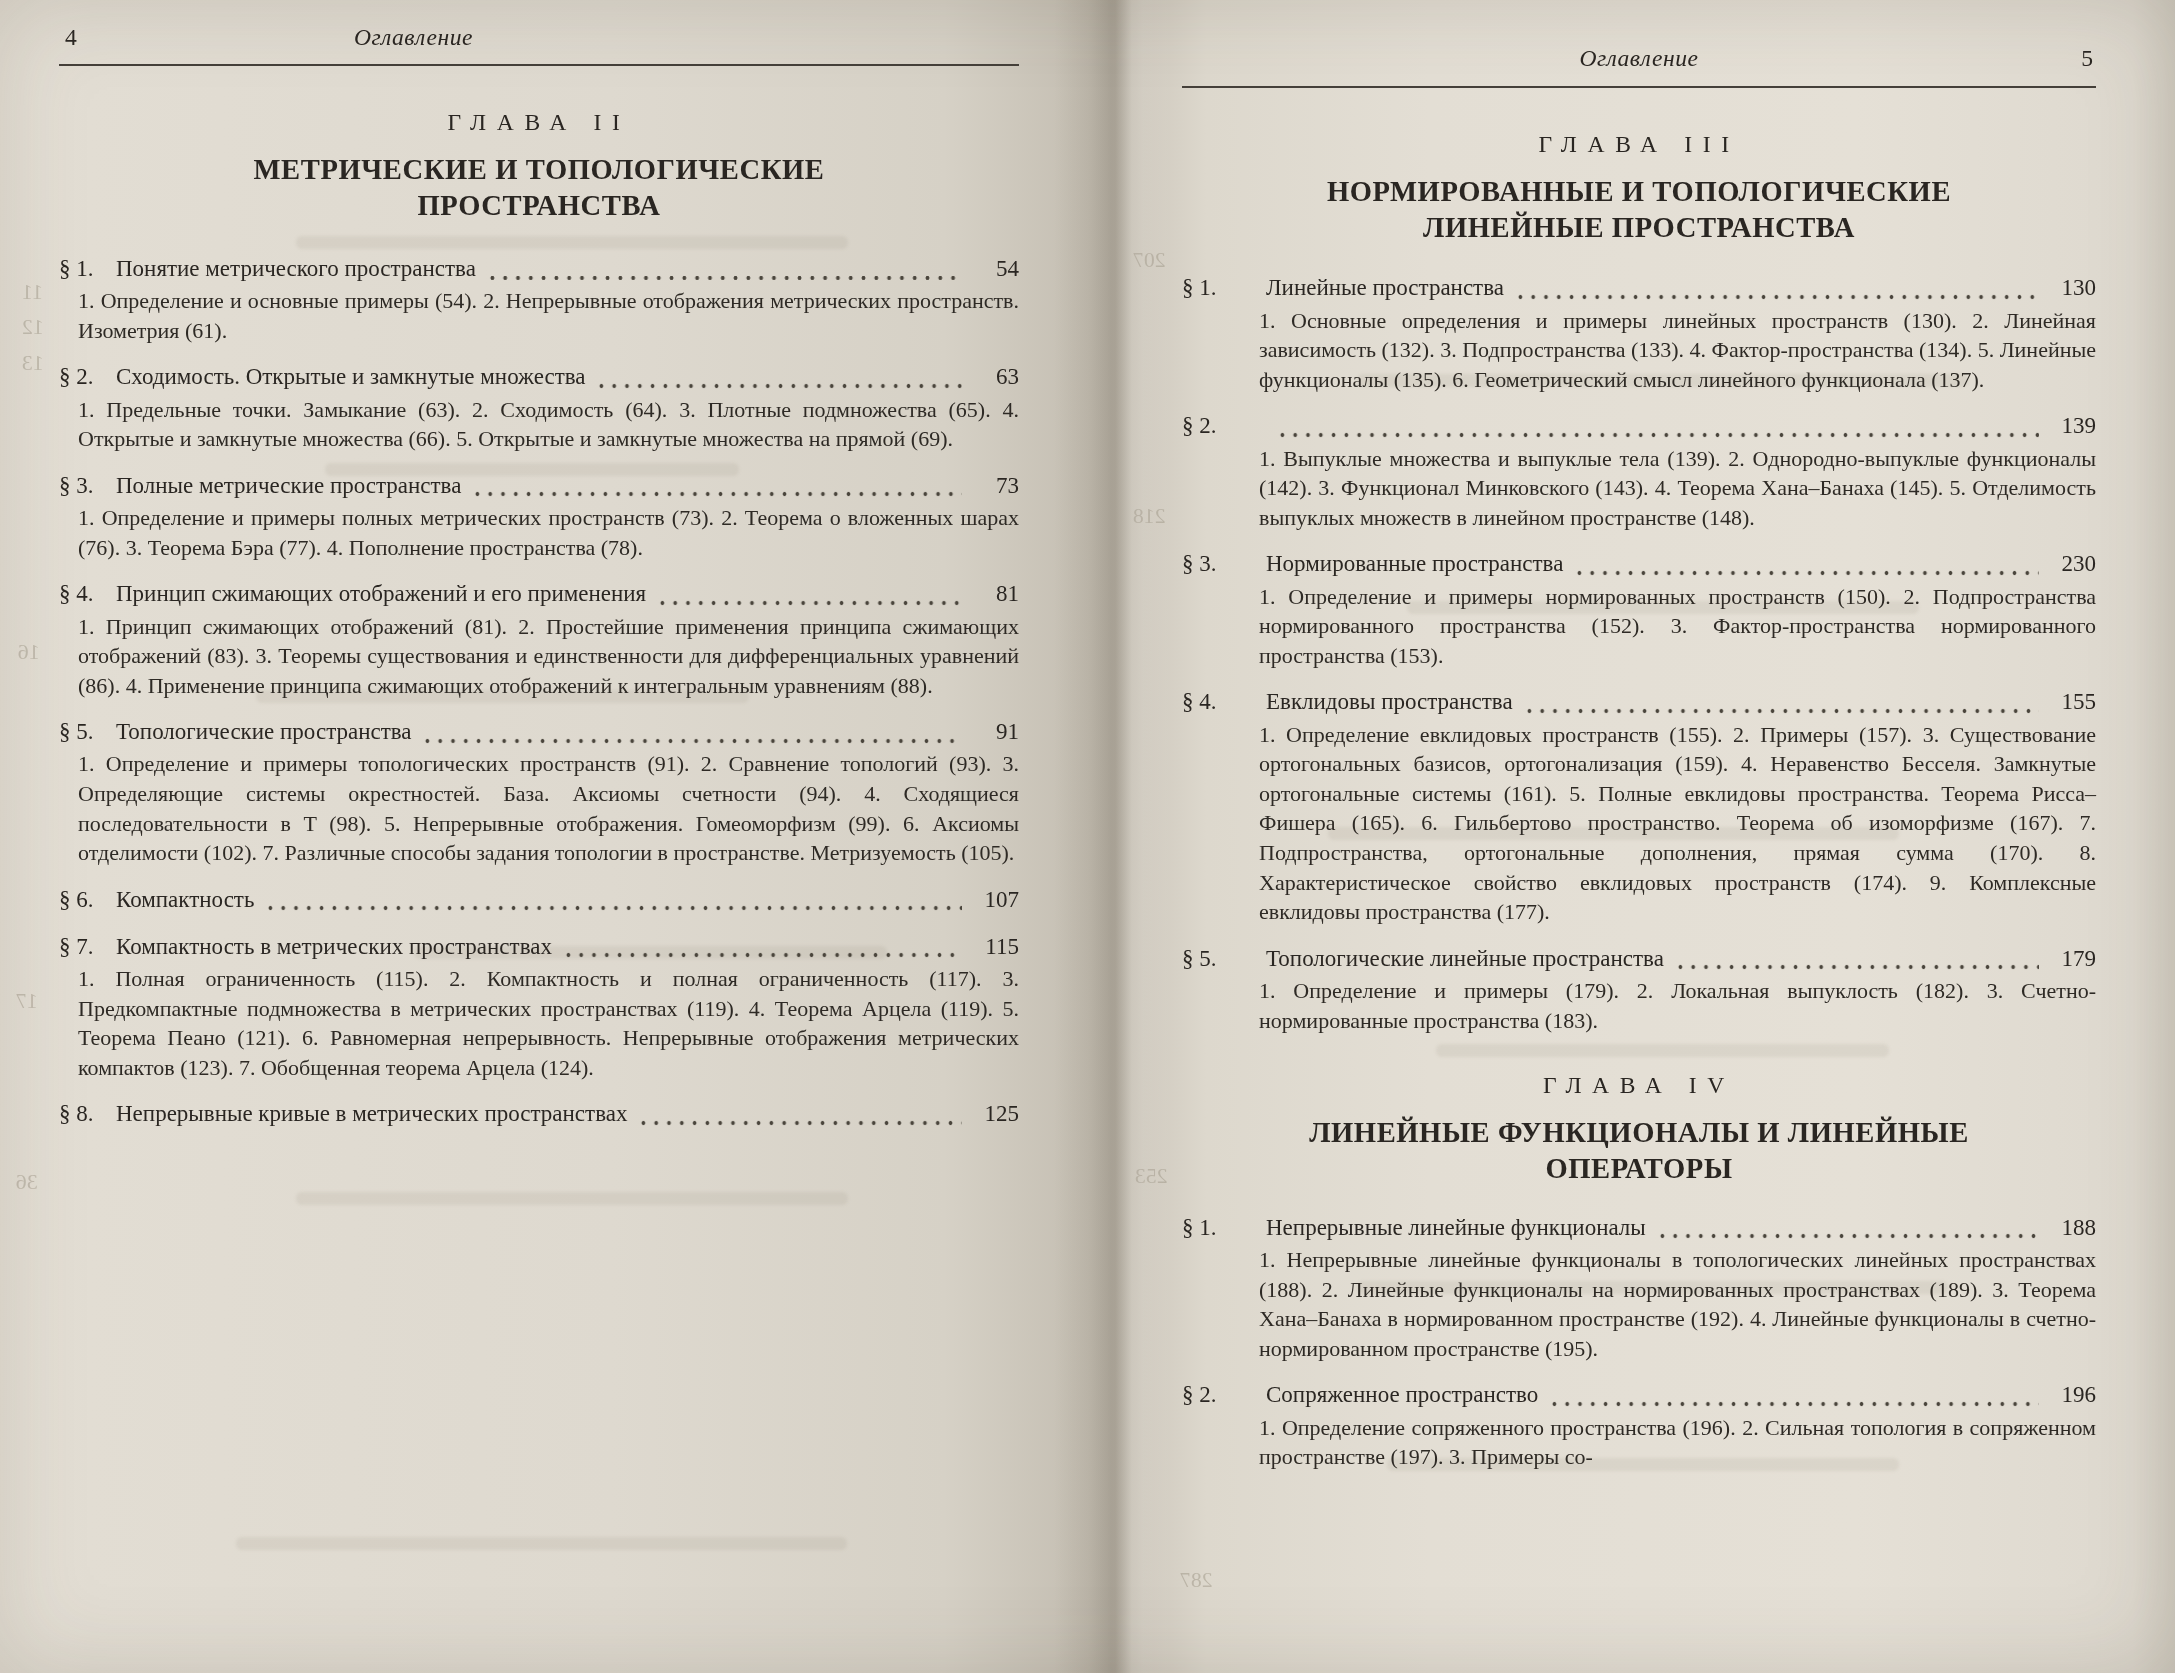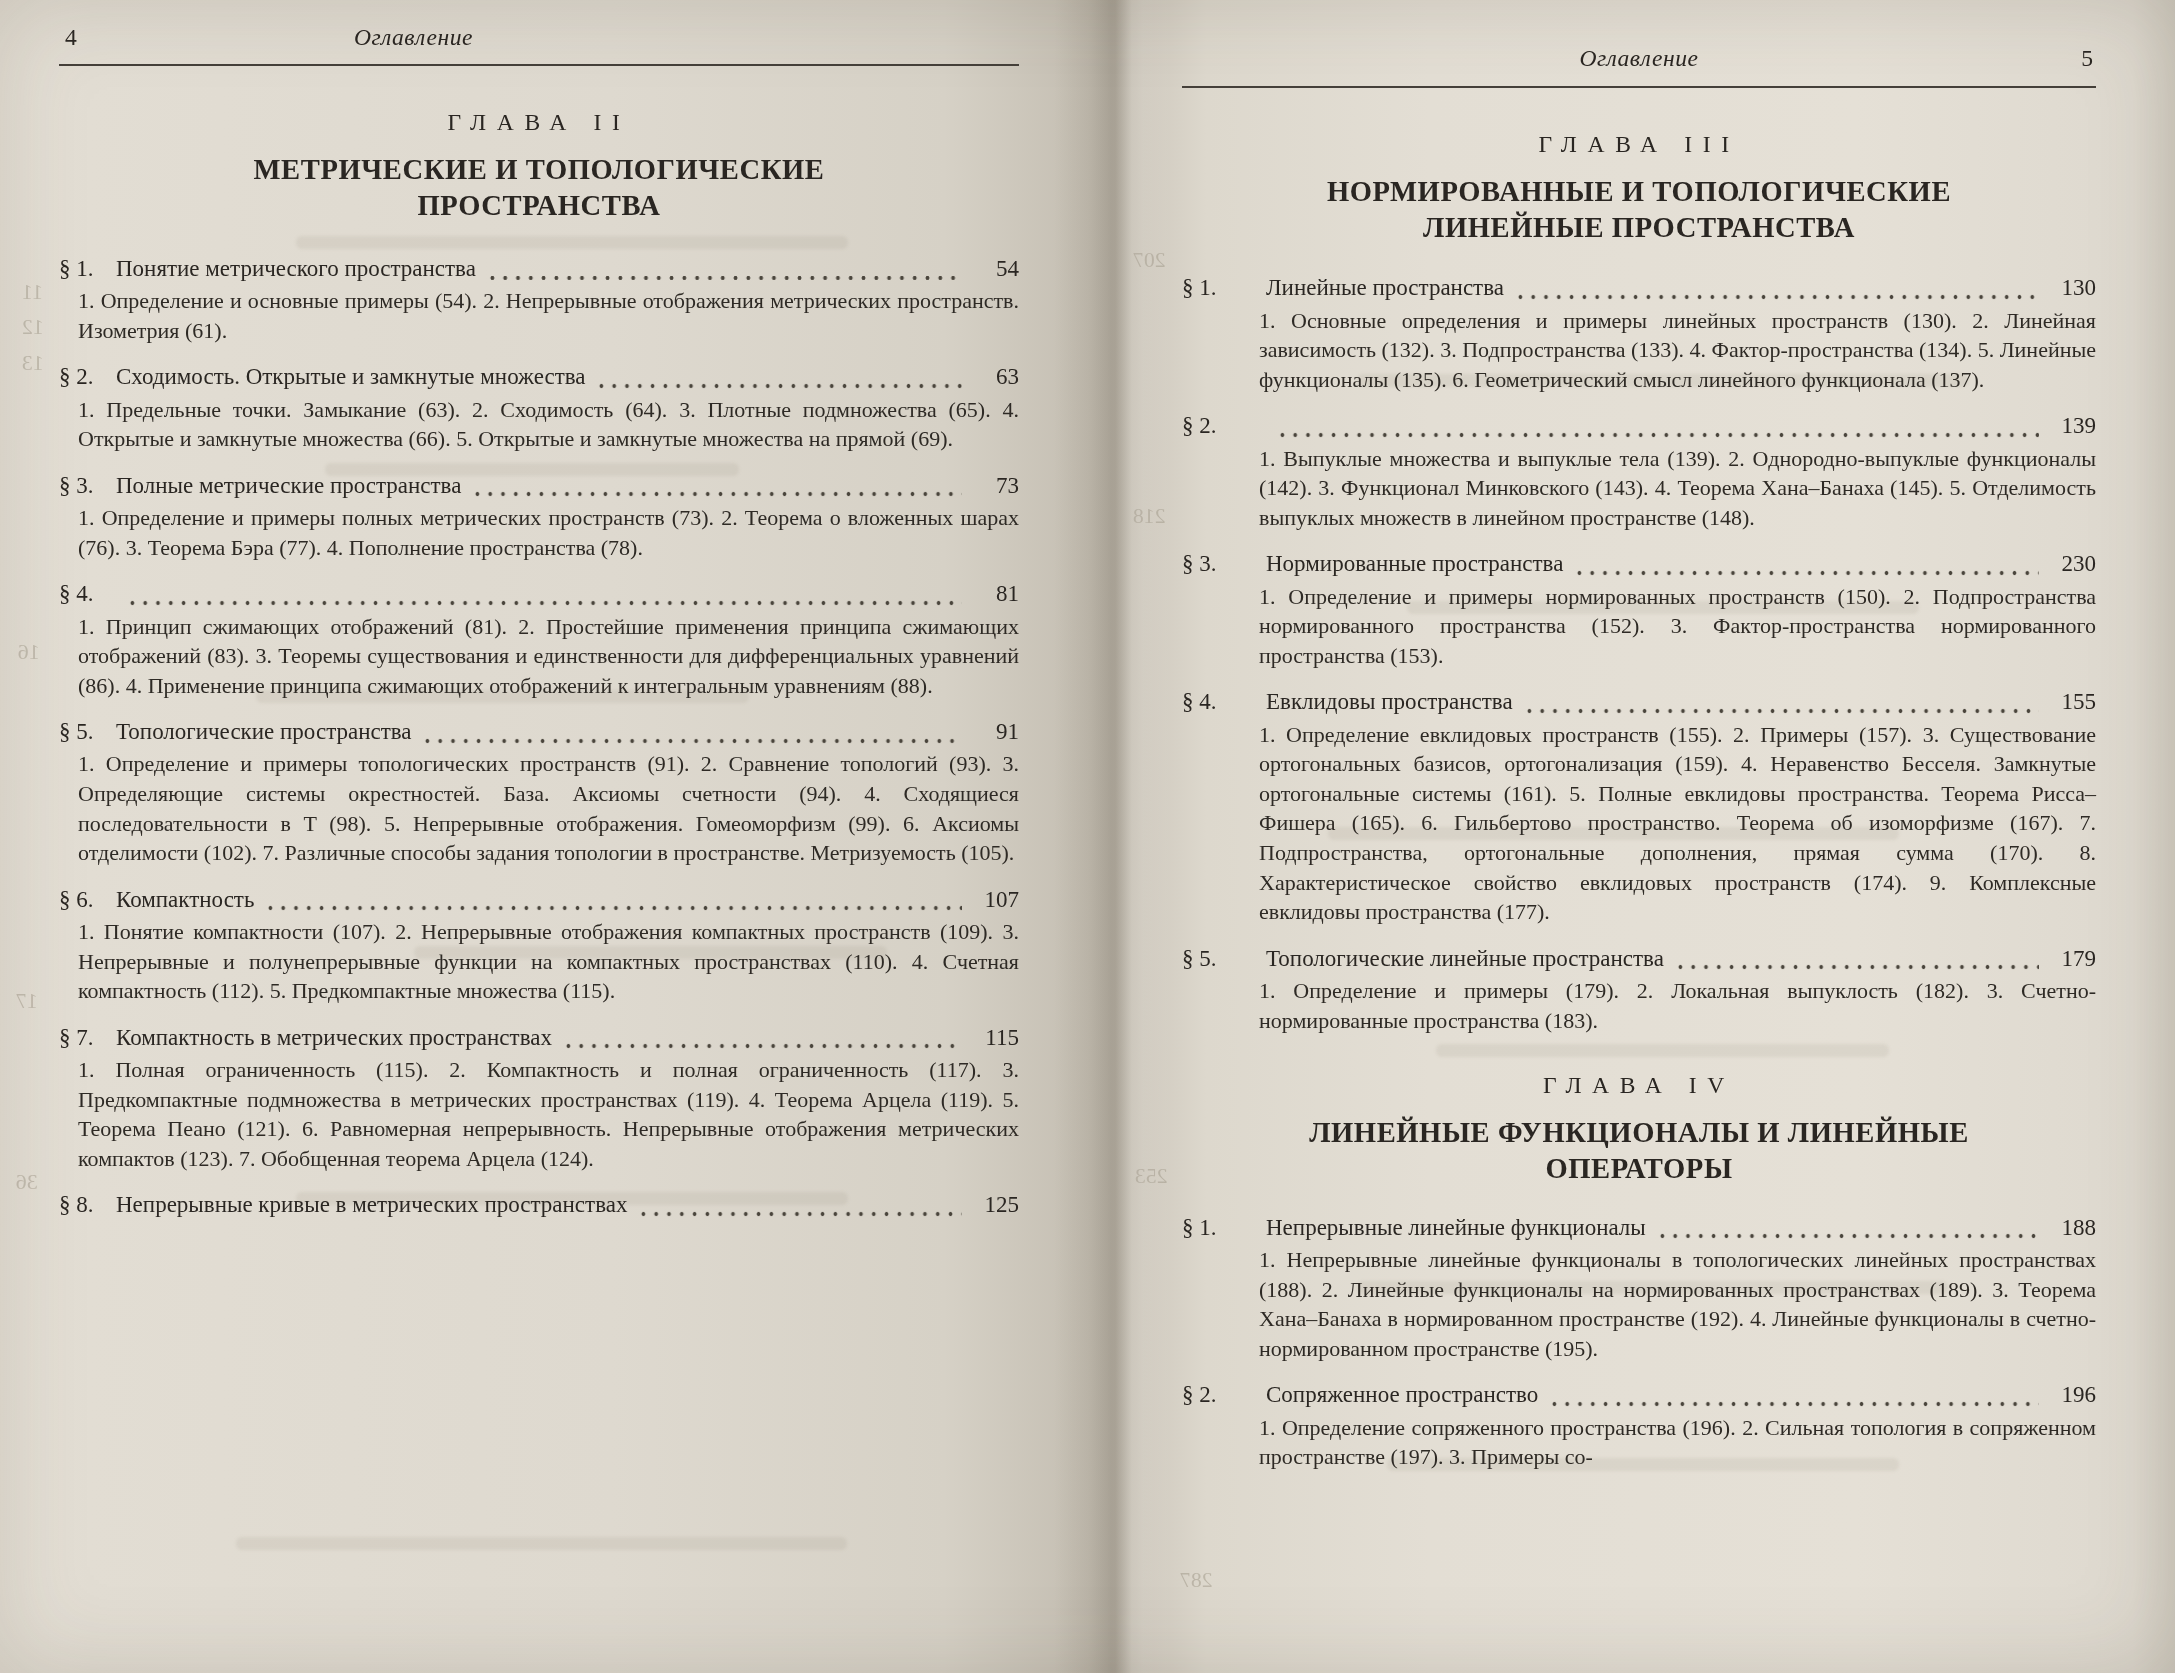--- a/index.html
+++ b/index.html
@@ -122,20 +122,21 @@
           <span class="etitle">Полные метрические пространства</span>
           <span class="leader"></span>
           <span class="pg">73</span>
         </div>
         <div class="detail">1. Определение и примеры полных метрических пространств (73).  2. Теорема о вложенных шарах (76).  3. Теорема Бэра (77).  4. Пополнение пространства (78).</div>
       </div>
 
       <div class="entry">
         <div class="row">
           <span class="num">§ 4.</span>
+          <span class="etitle">Принцип сжимающих отображений и его применения</span>
           <span class="leader"></span>
           <span class="pg">81</span>
         </div>
         <div class="detail">1. Принцип сжимающих отображений (81).  2. Простейшие применения принципа сжимающих отображений (83).  3. Теоремы существования и единственности для дифференциальных уравнений (86).  4. Применение принципа сжимающих отображений к интегральным уравнениям (88).</div>
       </div>
 
       <div class="entry">
         <div class="row">
           <span class="num">§ 5.</span>
           <span class="etitle">Топологические пространства</span>
@@ -145,21 +146,20 @@
         <div class="detail">1. Определение и примеры топологических пространств (91).  2. Сравнение топологий (93).  3. Определяющие системы окрестностей. База. Аксиомы счетности (94).  4. Сходящиеся последовательности в T (98).  5. Непрерывные отображения. Гомеоморфизм (99).  6. Аксиомы отделимости (102).  7. Различные способы задания топологии в пространстве. Метризуемость (105).</div>
       </div>
 
       <div class="entry">
         <div class="row">
           <span class="num">§ 6.</span>
           <span class="etitle">Компактность</span>
           <span class="leader"></span>
           <span class="pg">107</span>
         </div>
-        <div class="detail">1. Понятие компактности (107).  2. Непрерывные отображения компактных пространств (109).  3. Непрерывные и полунепрерывные функции на компактных пространствах (110).  4. Счетная компактность (112).  5. Предкомпактные множества (115).</div>
       </div>
 
       <div class="entry">
         <div class="row">
           <span class="num">§ 7.</span>
           <span class="etitle">Компактность в метрических пространствах</span>
           <span class="leader"></span>
           <span class="pg">115</span>
         </div>
         <div class="detail">1. Полная ограниченность (115).  2. Компактность и полная ограниченность (117).  3. Предкомпактные подмножества в метрических пространствах (119).  4. Теорема Арцела (119).  5. Теорема Пеано (121).  6. Равномерная непрерывность. Непрерывные отображения метрических компактов (123).  7. Обобщенная теорема Арцела (124).</div>

